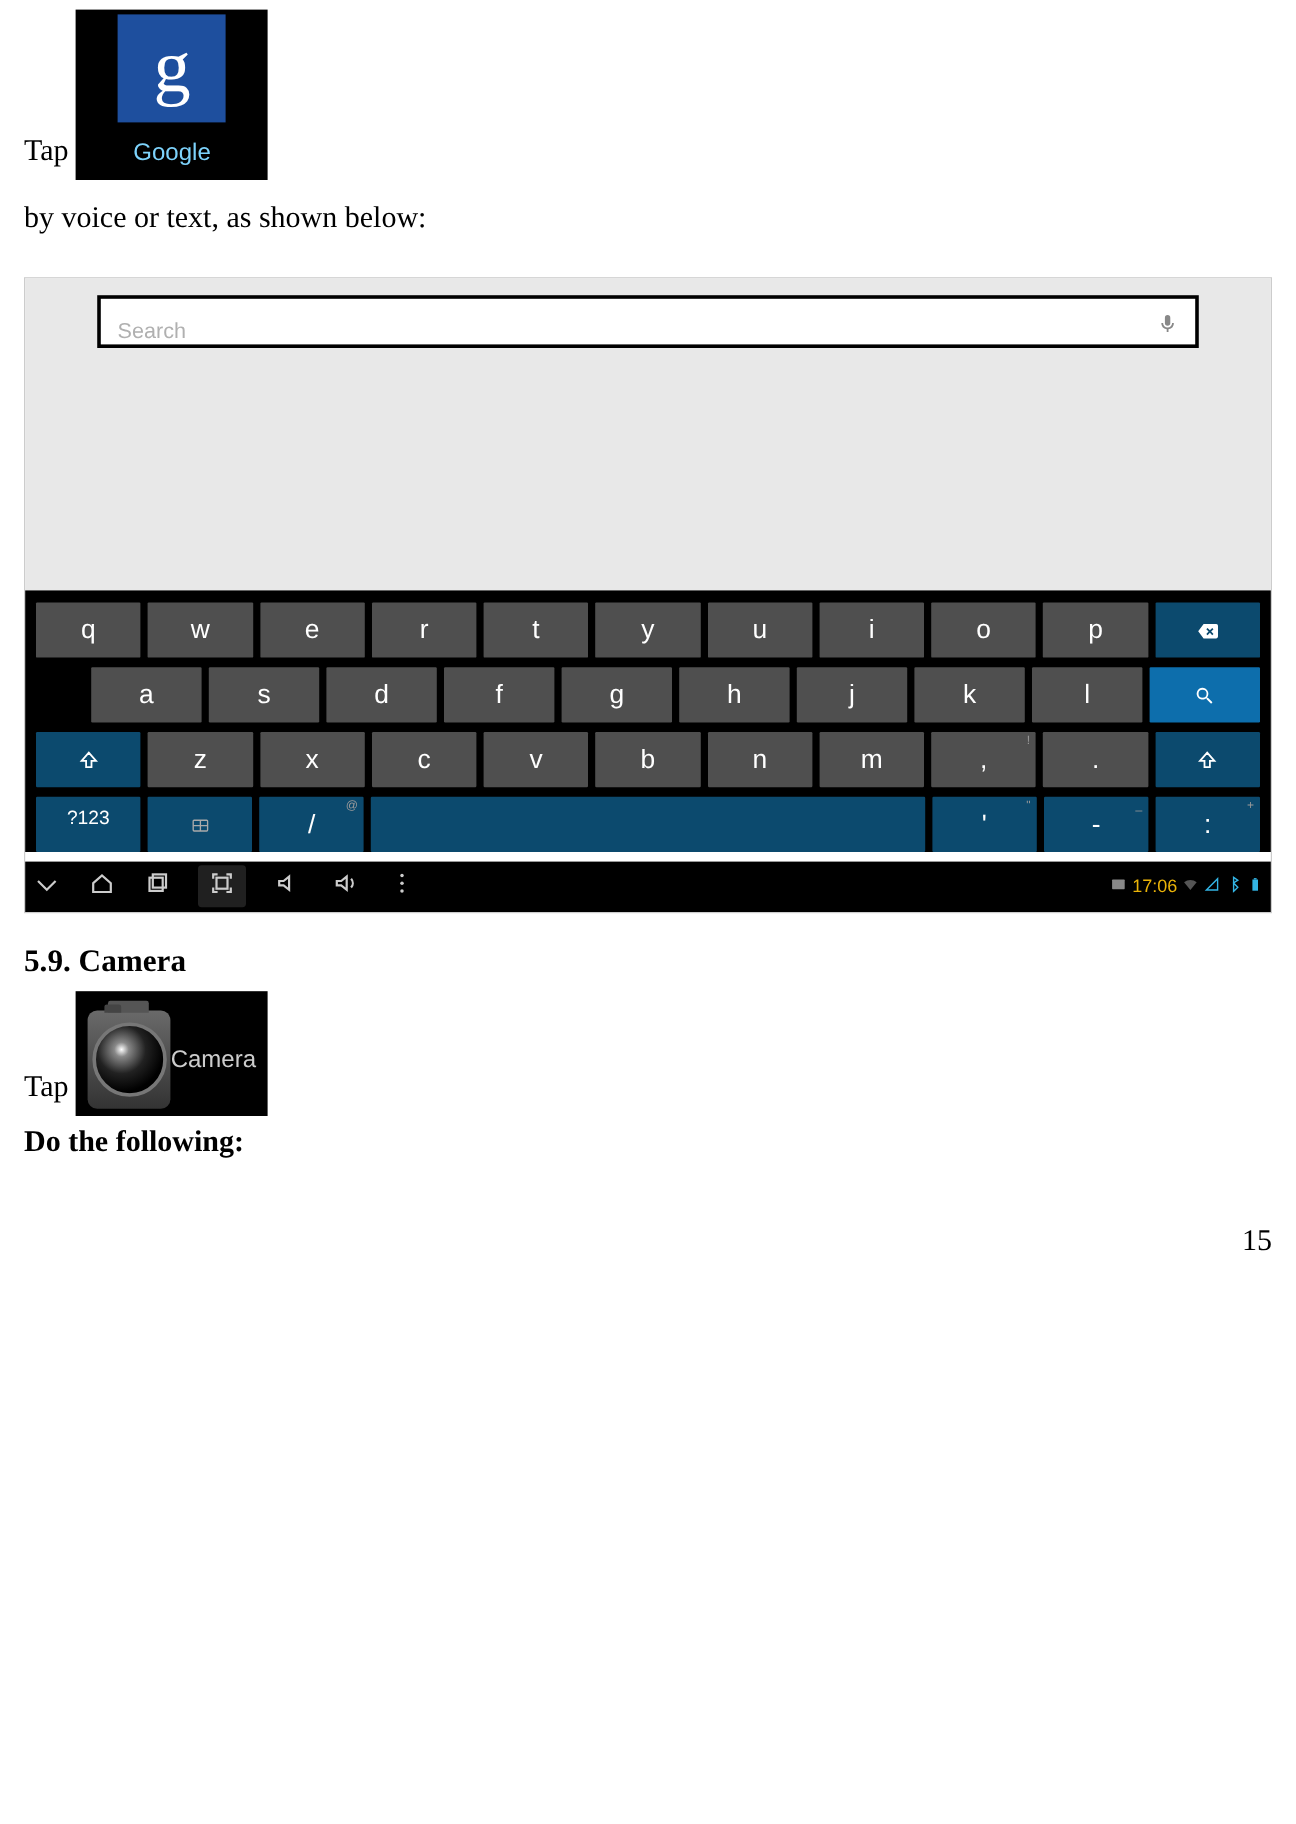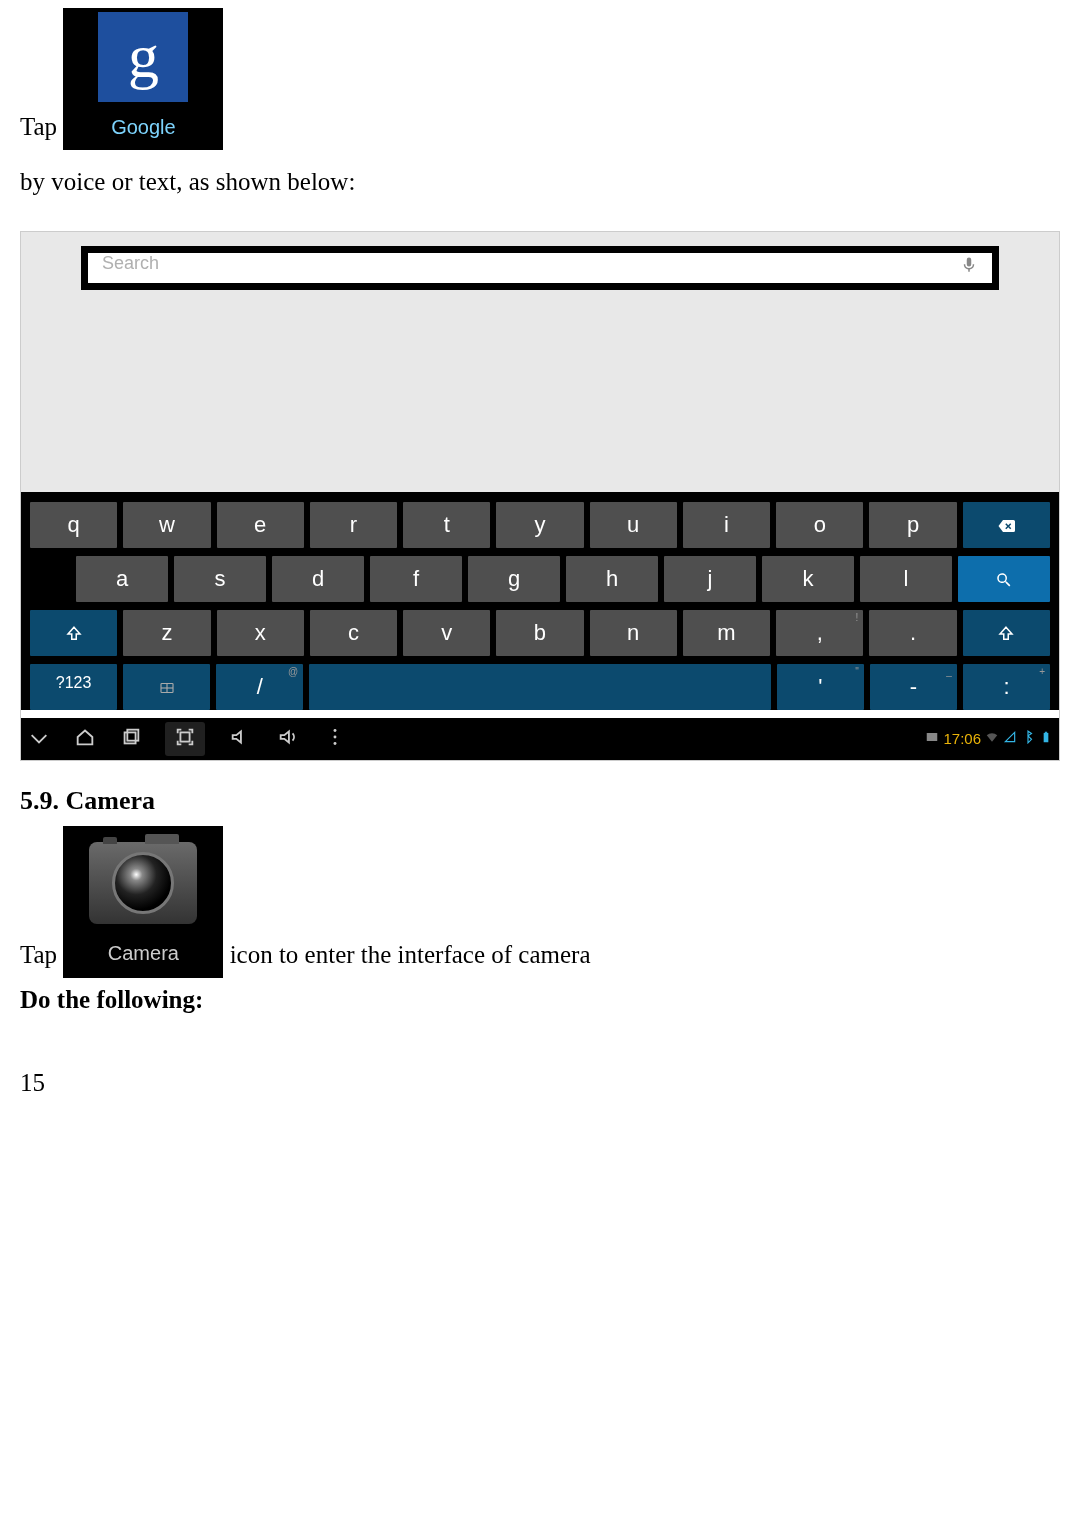--- a/index.html
+++ b/index.html
@@ -9,21 +9,21 @@
     .para.justify { text-align: justify; }
     
     .google-icon-wrap { display: inline-block; vertical-align: bottom; background: #000; padding: 4px; }
     .google-icon { display: flex; flex-direction: column; align-items: center; width: 152px; }
     .google-icon .tile { width: 90px; height: 90px; background: #1e4f9e; display: flex; align-items: center; justify-content: center; margin-bottom: 6px; }
     .google-icon .tile .g { color: #fff; font-family: Georgia, serif; font-size: 62px; font-weight: normal; }
     .google-icon .label { color: #7dd3fc; font-size: 20px; font-family: Arial, sans-serif; }
     
     .screenshot { border: 1px solid #ccc; margin: 25px 0 20px 0; width: 100%; }
     .search-area { background: #e8e8e8; padding: 14px 60px 0 60px; height: 260px; }
-    .search-bar { background: #fff; border: 7px solid #000000; height: 44px; display: flex; align-items: flex-start; padding: 0 14px; }
+    .search-bar { background: #fff; border: 3px solid #000000; height: 44px; display: flex; align-items: flex-end; padding: 0 14px; }
     .search-bar .ph { color: #b0b0b0; font-family: Arial, sans-serif; font-size: 18px; flex: 1; }
     .mic-icon svg { width: 18px; height: 24px; }
     
     .keyboard { background: #000; padding: 10px 6px 0 6px; }
     .kb-row { display: flex; margin-bottom: 8px; }
     .key { flex: 1; background: #4f4f4f; color: #fff; text-align: center; padding: 10px 0; margin: 0 3px; font-family: Arial, sans-serif; font-size: 22px; border-radius: 1px; position: relative; }
     .key.dark { background: #0c4a6e; }
     .key.space { flex: 5.3; }
     .key.blue { background: #0d6eac; }
     .key .sup { position: absolute; top: 2px; right: 5px; font-size: 10px; color: #999; }
@@ -34,29 +34,29 @@
     .navbar .nav-left svg { width: 24px; height: 22px; }
     .navbar .nav-left .vol svg { width: 26px; height: 22px; }
     .navbar .nav-left .screenshot-btn { background: rgba(80,80,80,0.4); padding: 4px 8px; border-radius: 3px; }
     .navbar .spacer { flex: 1; }
     .navbar .nav-right { display: flex; align-items: center; gap: 4px; color: #eab308; font-family: Arial, sans-serif; font-size: 15px; }
     .navbar .nav-right svg { width: 14px; height: 14px; }
     
     .section-title { font-size: 26px; font-weight: bold; margin: 25px 0 10px 0; }
     
     .camera-icon-wrap { display: inline-block; vertical-align: bottom; background: #000; padding: 6px 10px; }
-    .camera-icon { display: flex; flex-direction: column; align-items: center; width: 140px; }
+    .camera-icon { display: flex; flex-direction: row; align-items: center; width: 140px; }
     .camera-icon .body { width: 108px; height: 82px; background: linear-gradient(#6a6a6a, #333); border-radius: 8px; position: relative; margin-top: 10px; }
     .camera-icon .body::before { content: ""; position: absolute; top: -8px; right: 18px; width: 34px; height: 10px; background: #555; border-radius: 2px 2px 0 0; }
     .camera-icon .body::after { content: ""; position: absolute; top: -5px; left: 14px; width: 14px; height: 7px; background: #444; border-radius: 2px 2px 0 0; }
     .camera-icon .lens { position: absolute; top: 10px; left: 50%; transform: translateX(-50%); width: 62px; height: 62px; border-radius: 50%; background: radial-gradient(circle at 38% 35%, #fff 0%, #888 12%, #222 40%, #000 70%); border: 3px solid #777; }
     .camera-icon .label { color: #ccc; font-size: 20px; font-family: Arial, sans-serif; margin-top: 10px; }
     
     .bold-line { font-size: 25px; font-weight: bold; }
-    .page-num { text-align: left; font-size: 25px; margin-top: 55px; margin-bottom: 20px; }
+    .page-num { text-align: right; font-size: 25px; margin-top: 55px; margin-bottom: 20px; }
   </style>
 </head>
 <body>
 
 <div class="para justify">
   <span>Tap</span>
   <span class="google-icon-wrap">
     <span class="google-icon">
       <span class="tile">
           <span class="g">g</span>
@@ -213,18 +213,17 @@
 <div class="para">
   <span>Tap</span>
   <span class="camera-icon-wrap">
     <span class="camera-icon">
       <span class="body">
           <span class="lens"></span>
         </span>
       <span class="label">Camera</span>
     </span>
   </span>
-  <span>icon to enter the interface of camera</span>
 </div>
 
 <div class="bold-line">Do the following:</div>
 
 <div class="page-num">15</div>
 
 </body></html>

